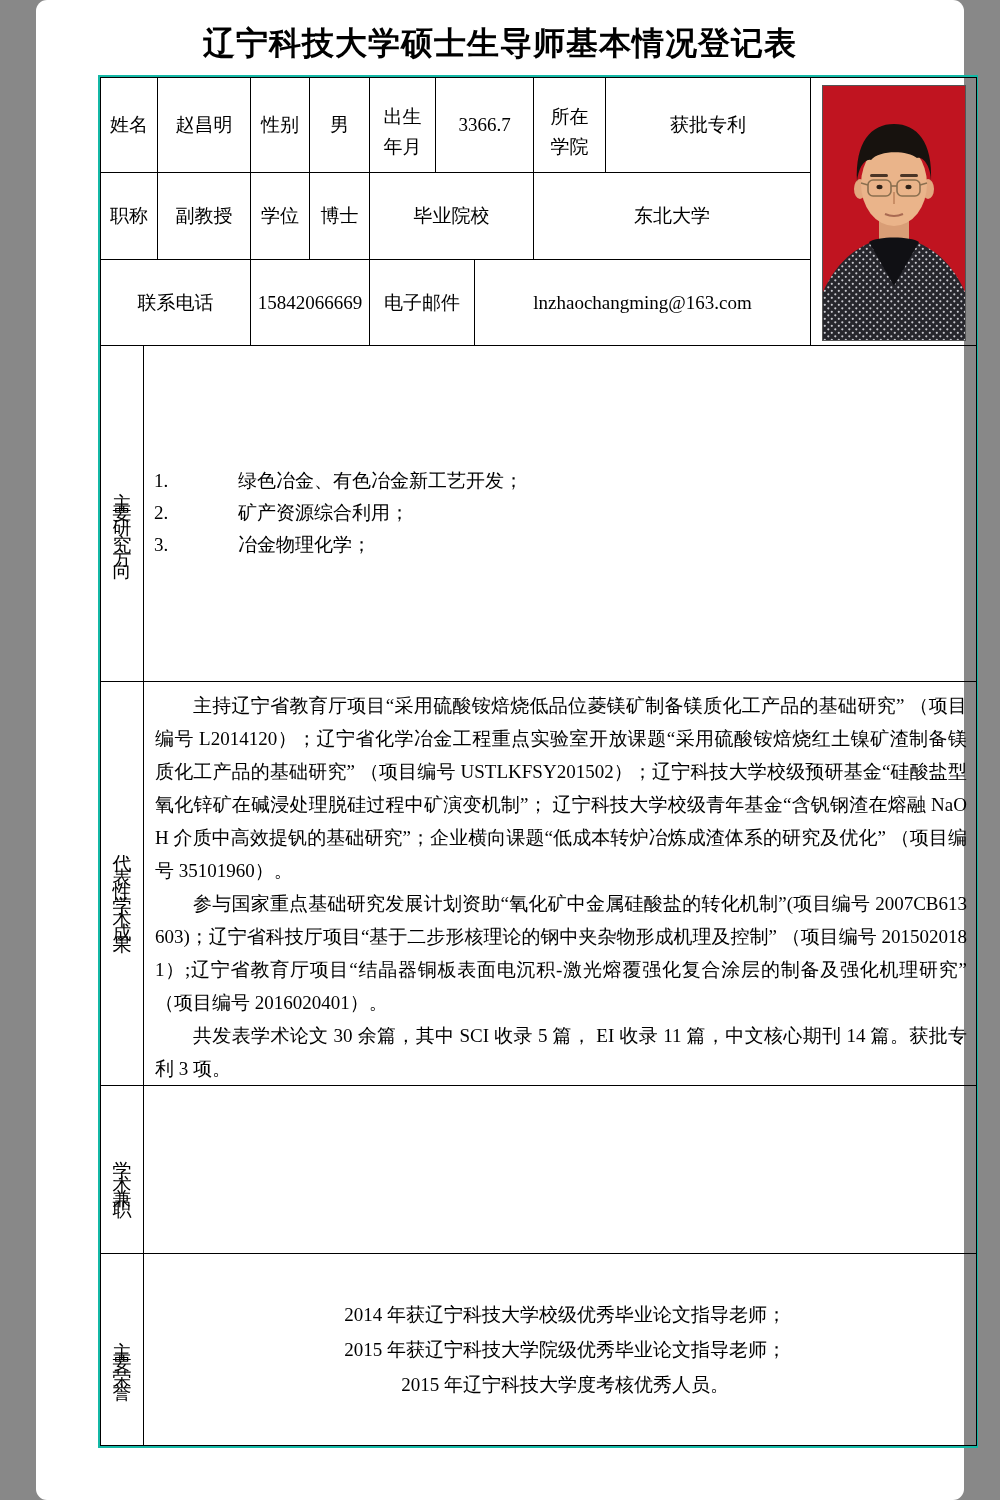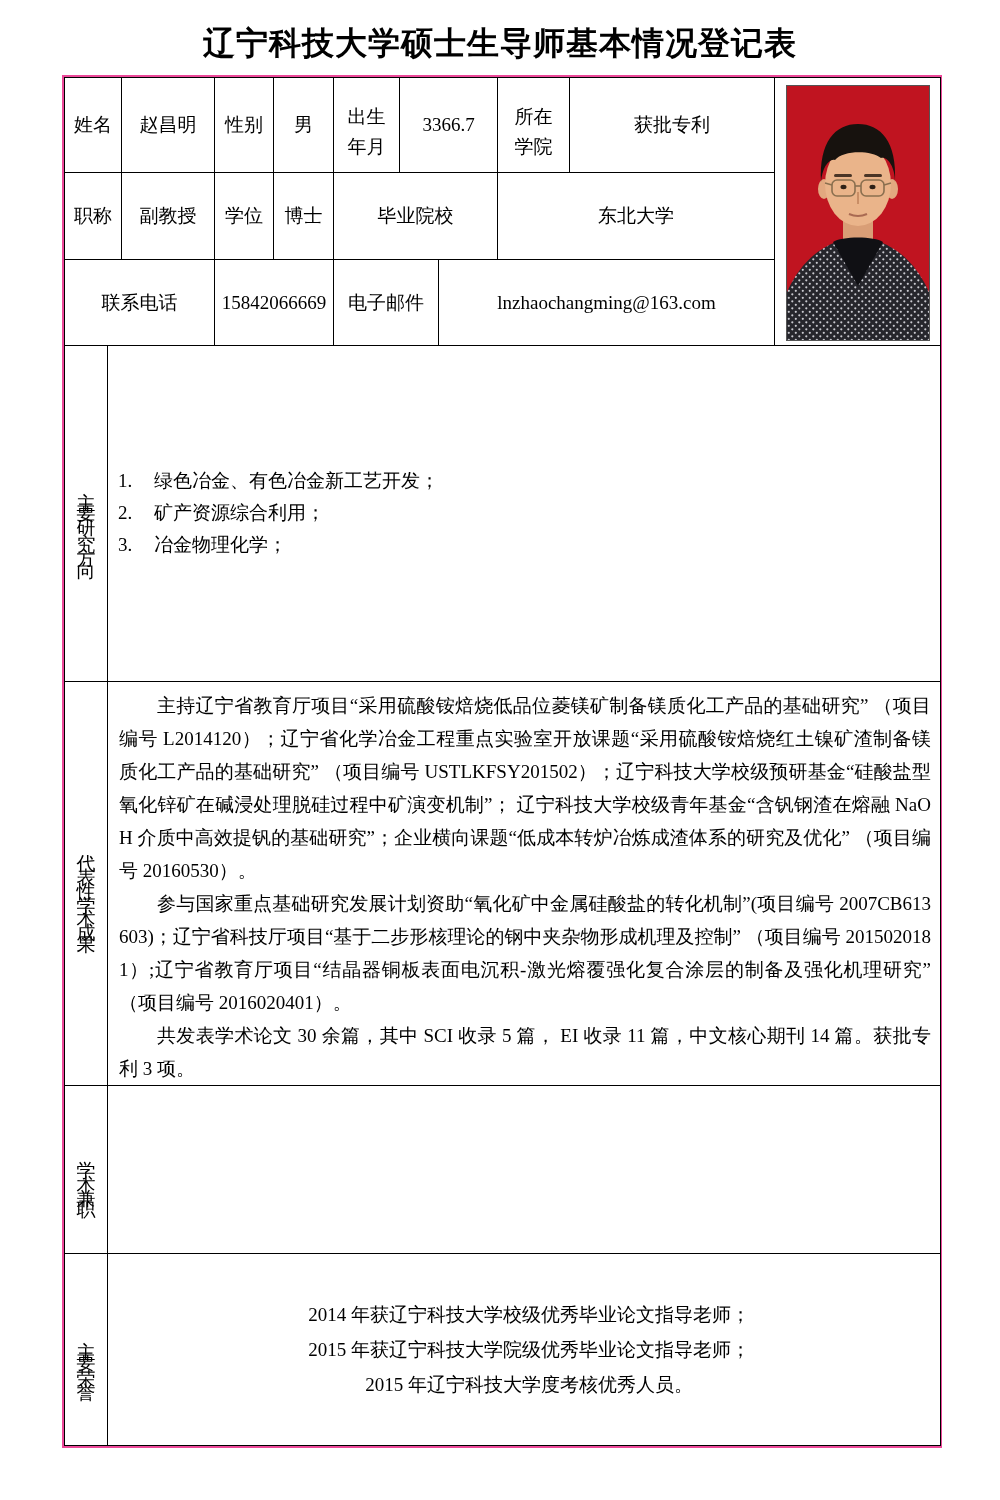--- a/index.html
+++ b/index.html
@@ -1,28 +1,29 @@
 <!DOCTYPE html>
 <html lang="zh"><head>
 <meta charset="utf-8">
 <style>
   html,body { margin:0; padding:0; background:#888; }
   #page {
-    position:relative; width:1000px; height:1500px; margin:0 auto;
+    position:relative; width:928px; height:1500px; margin:0 auto;
     background:#ffffff; color:#000;
     font-family:"Liberation Serif","DejaVu Serif",serif;
+    border-radius:11px;
   }
   #doc-title {
     position:absolute; top:22px; left:0; width:100%;
     text-align:center; font-size:32px; font-weight:bold;
     letter-spacing:1px;
   }
   #form-container {
     position:absolute; left:62px; top:75px; width:876px;
-    border:2px solid #ec4899;
+    border:2px solid #14b8a6;
   }
   table { border-collapse:collapse; table-layout:fixed; width:876px; }
   td {
     border:1px solid #000; text-align:center; vertical-align:middle;
     font-size:19px; padding:0; overflow:hidden; word-break:break-all;
   }
   #tbl-bottom tr:first-child td { border-top:none; }
   .wrap2 { display:inline-block; width:2.2em; line-height:1.6;margin-top:14px; }
   .email-value { }
   
@@ -37,21 +38,21 @@
     display:inline-block;
     writing-mode:vertical-lr; text-orientation:upright;
     font-size:19px; letter-spacing:0.72em;
     padding-top:0.72em; 
   }
   
   .research-content { vertical-align:middle; text-align:left; }
   .research-list { padding:0 0 0 8px; }
   .research-item { display:flex; line-height:32px; font-size:19px; }
   .research-num { width:36px; flex:0 0 36px; text-align:left; padding-left:2px; }
-  .research-text { flex:1; text-align:left; }
+  .research-text { flex:1; text-align:left;margin-left:48px; }
   
   .achv-content { vertical-align:top; text-align:left; }
   .achv-inner { padding:7px 9px 0 11px; }
   .achv-inner p {
     margin:0; font-size:19px; line-height:33px;
     text-align:justify; text-indent:2em;
   }
   
   .honors-content { vertical-align:middle; text-align:left; }
   .honors-inner { padding-left:10px; }
@@ -176,21 +177,21 @@
             </div>
           </div>
         </td>
       </tr>
       <tr style="height:394px">
         <td class="vlabel-cell">
           <span class="vlabel">代表性学术成果</span>
         </td>
         <td class="achv-content">
           <div class="achv-inner">
-            <p>主持辽宁省教育厅项目“采用硫酸铵焙烧低品位菱镁矿制备镁质化工产品的基础研究” （项目编号 L2014120）；辽宁省化学冶金工程重点实验室开放课题“采用硫酸铵焙烧红土镍矿渣制备镁质化工产品的基础研究” （项目编号 USTLKFSY201502）；辽宁科技大学校级预研基金“硅酸盐型氧化锌矿在碱浸处理脱硅过程中矿演变机制”； 辽宁科技大学校级青年基金“含钒钢渣在熔融 NaOH 介质中高效提钒的基础研究”；企业横向课题“低成本转炉冶炼成渣体系的研究及优化” （项目编号 20160530）。</p>
+            <p>主持辽宁省教育厅项目“采用硫酸铵焙烧低品位菱镁矿制备镁质化工产品的基础研究” （项目编号 L2014120）；辽宁省化学冶金工程重点实验室开放课题“采用硫酸铵焙烧红土镍矿渣制备镁质化工产品的基础研究” （项目编号 USTLKFSY201502）；辽宁科技大学校级预研基金“硅酸盐型氧化锌矿在碱浸处理脱硅过程中矿演变机制”； 辽宁科技大学校级青年基金“含钒钢渣在熔融 NaOH 介质中高效提钒的基础研究”；企业横向课题“低成本转炉冶炼成渣体系的研究及优化” （项目编号 35101960）。</p>
             <p>参与国家重点基础研究发展计划资助“氧化矿中金属硅酸盐的转化机制”(项目编号 2007CB613603)；辽宁省科技厅项目“基于二步形核理论的钢中夹杂物形成机理及控制” （项目编号 2015020181）;辽宁省教育厅项目“结晶器铜板表面电沉积-激光熔覆强化复合涂层的制备及强化机理研究” （项目编号 2016020401）。</p>
             <p>共发表学术论文 30 余篇，其中 SCI 收录 5 篇， EI 收录 11 篇，中文核心期刊 14 篇。获批专利 3 项。</p>
           </div>
         </td>
       </tr>
       <tr style="height:168px">
         <td class="vlabel-cell">
           <span class="vlabel">学术兼职</span>
         </td>
         <td class="posts-content"></td>

